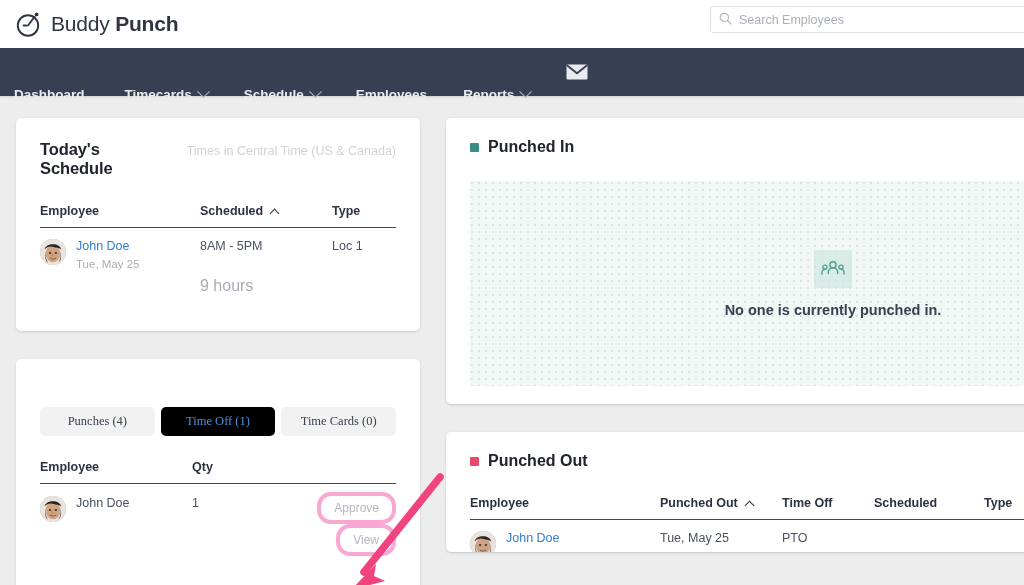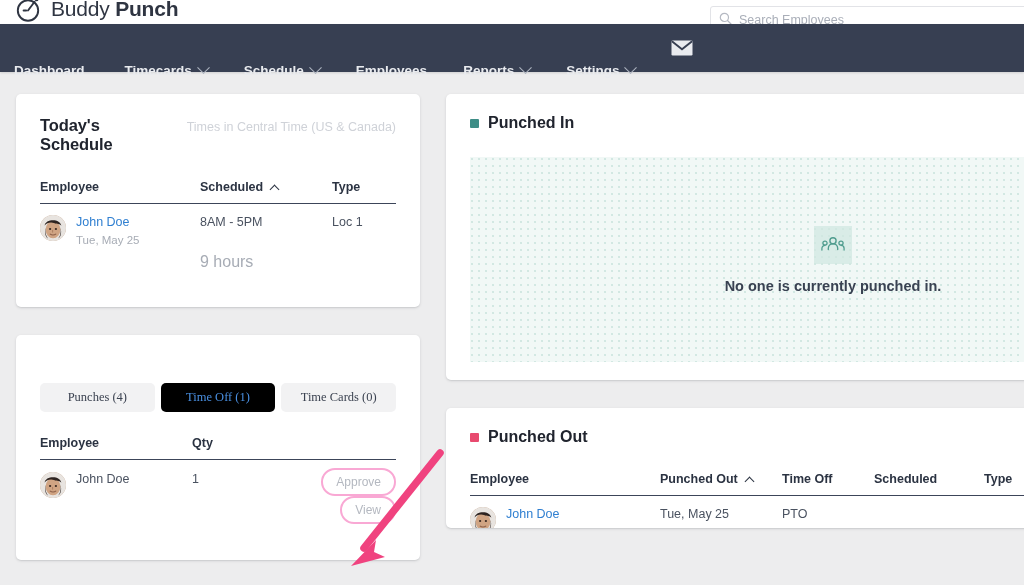--- a/index.html
+++ b/index.html
@@ -13,24 +13,24 @@
   body {
     font-family: "Liberation Sans", sans-serif;
     background: #ededee;
     color: #2b3342;
     -webkit-font-smoothing: antialiased;
   }
 
   
   .topbar {
     position: relative;
-    height: 24px;
+    height: 48px;
     background: #ffffff;
     display: flex;
-    align-items: flex-end;
+    align-items: center;
     padding: 0 0 0 14px;
   }
 
   .logo {
     display: flex;
     align-items: center;
     gap: 7px;
   }
   .logo-icon { display: block; }
   .logo-text {
@@ -240,21 +240,21 @@
     color: #4a90e2;
   }
   .pending-table { margin-top: 24px; }
   .pending-table th:nth-child(1) { width: 152px; }
   .pending-table th:nth-child(2) { width: 110px; }
   .pending-table th:nth-child(3) { text-align: right; }
   .pending-table td.actions { text-align: right; padding-top: 8px; }
 
   .ghost-btn {
     display: inline-block;
-    border: 2px solid #f9a8d4;
+    border: 4px solid #f9a8d4;
     border-radius: 14px;
     background: #fff;
     color: #b4b8c0;
     font-family: "Liberation Sans", sans-serif;
     font-size: 12px;
     padding: 5px 13px;
     margin-left: 6px;
     cursor: pointer;
   }
   .pending-row-cell { padding-top: 12px !important; }
@@ -369,24 +369,20 @@
 
   <div class="nav-item">
     <span>Employees</span>
   </div>
 
   <div class="nav-item">
     <span>Reports</span>
     <span class="nav-caret"></span>
   </div>
 
-  <div class="nav-item">
-    <span>Settings</span>
-    <span class="nav-caret"></span>
-  </div>
 
   <div class="mail-icon">
     <svg width="22" height="16" viewBox="0 0 22 16">
       <rect x="0.5" y="0.5" width="21" height="15" rx="1.2" fill="#e9ebef"></rect>
       <path d="M0.9 1.3 L11 9.2 L21.1 1.3" fill="none" stroke="#373f52" stroke-width="1.9"></path>
     </svg>
   </div>
 </div>
 
 <div class="page">

